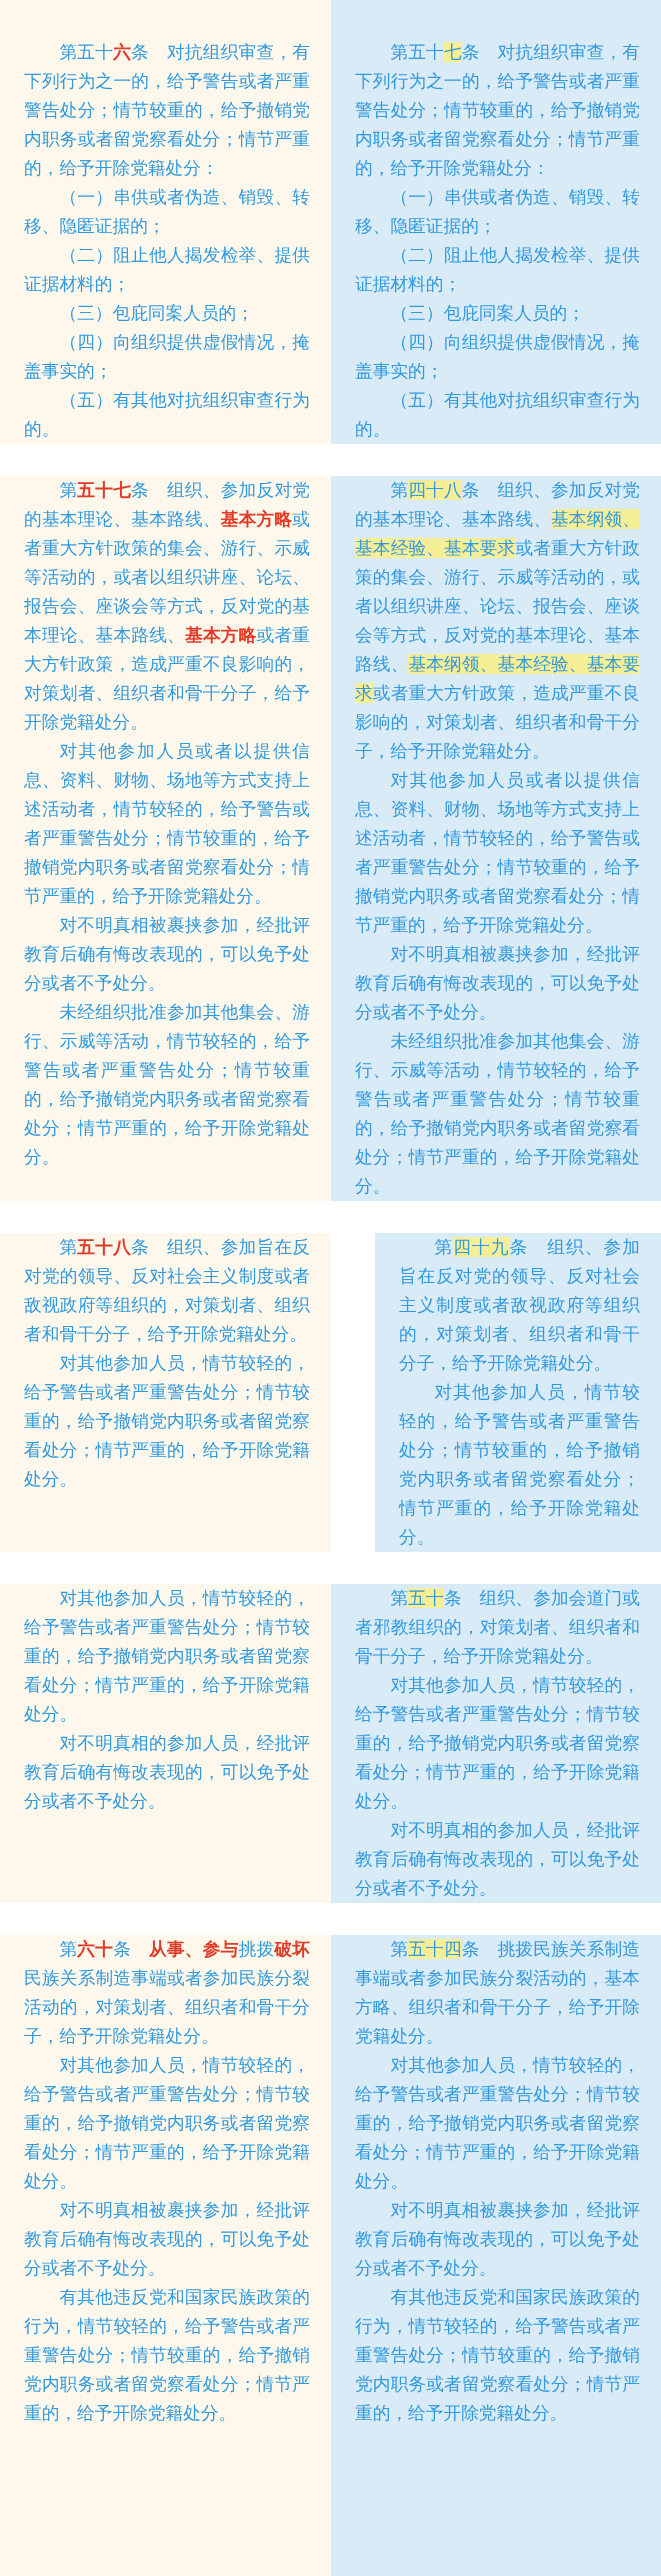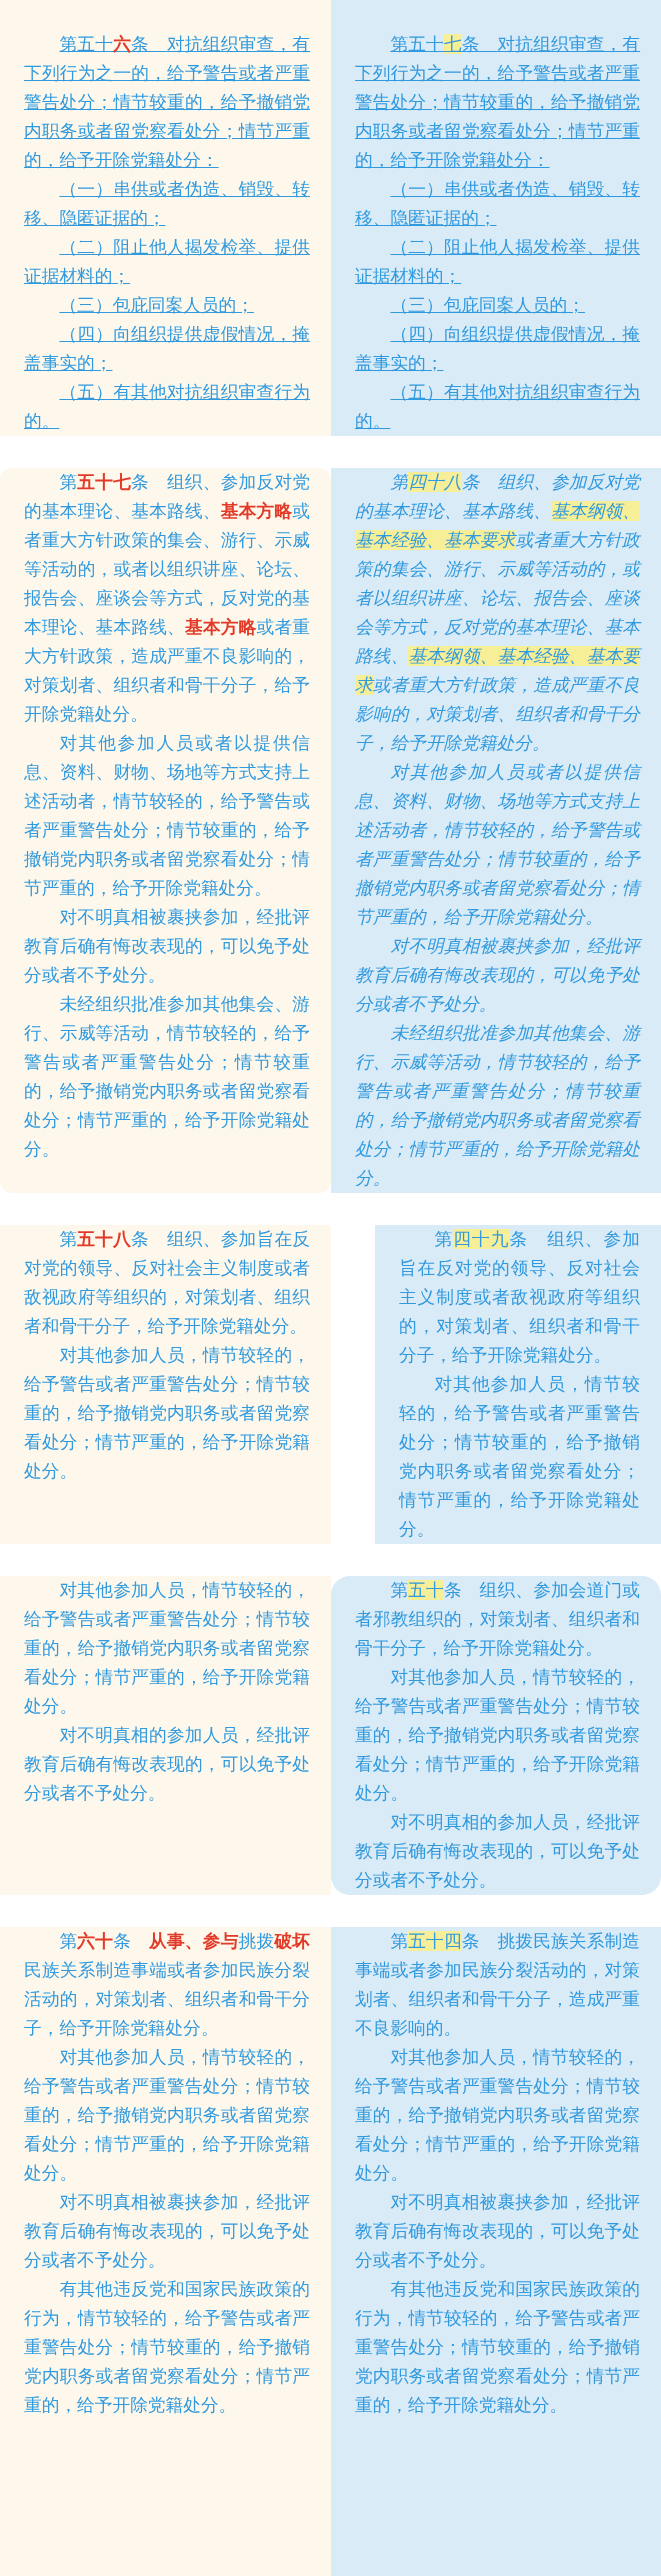--- a/index.html
+++ b/index.html
@@ -23,21 +23,21 @@
     min-height: 2576px;
   }
   .cell {
     padding: 0 21px 0 24px;
     font-size: 17.7px;
     line-height: 29px;
     color: var(--ink);
   }
   .cell.left  { background: var(--bg-left); }
   .cell.right { background: var(--bg-right); }
-  .cell.first { padding-top: 30px; text-decoration: underline; }
+  .cell.first { padding-top: 38px; }
   .cell.last  { padding-bottom: 48px; }
   .cell p {
     margin: 0;
     text-indent: 2em;
     text-align: justify;
     word-break: normal;
   }
   .em-red { color: var(--red); font-weight: bold; }
   .em-hl  { background: var(--hl); }
 </style>
@@ -54,55 +54,55 @@
       <p><span>（五）有其他对抗组织审查行为的。</span></p>
     </div>
     <div class="cell right first" style="grid-area: 1 / 2;">
       <p><span>第五十</span><span class="em-hl">七</span><span>条　</span><span>对抗组织审查，有下列行为之一的，给予警告或者严重警告处分；情节较重的，给予撤销党内职务或者留党察看处分；情节严重的，给予开除党籍处分：</span></p>
       <p><span>（一）串供或者伪造、销毁、转移、隐匿证据的；</span></p>
       <p><span>（二）阻止他人揭发检举、提供证据材料的；</span></p>
       <p><span>（三）包庇同案人员的；</span></p>
       <p><span>（四）向组织提供虚假情况，掩盖事实的；</span></p>
       <p><span>（五）有其他对抗组织审查行为的。</span></p>
     </div>
-    <div class="cell left" style="grid-area: 2 / 1; border-radius: 12px;">
+    <div class="cell left" style="grid-area: 2 / 1;">
       <p><span>第</span><span class="em-red">五十七</span><span>条　</span><span>组织、参加反对党的基本理论、基本路线、</span><span class="em-red">基本方略</span><span>或者重大方针政策的集会、游行、示威等活动的，或者以组织讲座、论坛、报告会、座谈会等方式，反对党的基本理论、基本路线、</span><span class="em-red">基本方略</span><span>或者重大方针政策，造成严重不良影响的，对策划者、组织者和骨干分子，给予开除党籍处分。</span></p>
       <p><span>对其他参加人员或者以提供信息、资料、财物、场地等方式支持上述活动者，情节较轻的，给予警告或者严重警告处分；情节较重的，给予撤销党内职务或者留党察看处分；情节严重的，给予开除党籍处分。</span></p>
       <p><span>对不明真相被裹挟参加，经批评教育后确有悔改表现的，可以免予处分或者不予处分。</span></p>
       <p><span>未经组织批准参加其他集会、游行、示威等活动，情节较轻的，给予警告或者严重警告处分；情节较重的，给予撤销党内职务或者留党察看处分；情节严重的，给予开除党籍处分。</span></p>
     </div>
-    <div class="cell right" style="grid-area: 2 / 2; font-style: italic;">
+    <div class="cell right" style="grid-area: 2 / 2;">
       <p><span>第</span><span class="em-hl">四十八</span><span>条　</span><span>组织、参加反对党的基本理论、基本路线、</span><span class="em-hl">基本纲领、基本经验、基本要求</span><span>或者重大方针政策的集会、游行、示威等活动的，或者以组织讲座、论坛、报告会、座谈会等方式，反对党的基本理论、基本路线、</span><span class="em-hl">基本纲领、基本经验、基本要求</span><span>或者重大方针政策，造成严重不良影响的，对策划者、组织者和骨干分子，给予开除党籍处分。</span></p>
       <p><span>对其他参加人员或者以提供信息、资料、财物、场地等方式支持上述活动者，情节较轻的，给予警告或者严重警告处分；情节较重的，给予撤销党内职务或者留党察看处分；情节严重的，给予开除党籍处分。</span></p>
       <p><span>对不明真相被裹挟参加，经批评教育后确有悔改表现的，可以免予处分或者不予处分。</span></p>
       <p><span>未经组织批准参加其他集会、游行、示威等活动，情节较轻的，给予警告或者严重警告处分；情节较重的，给予撤销党内职务或者留党察看处分；情节严重的，给予开除党籍处分。</span></p>
     </div>
     <div class="cell left" style="grid-area: 3 / 1;">
       <p><span>第</span><span class="em-red">五十八</span><span>条　</span><span>组织、参加旨在反对党的领导、反对社会主义制度或者敌视政府等组织的，对策划者、组织者和骨干分子，给予开除党籍处分。</span></p>
       <p><span>对其他参加人员，情节较轻的，给予警告或者严重警告处分；情节较重的，给予撤销党内职务或者留党察看处分；情节严重的，给予开除党籍处分。</span></p>
     </div>
     <div class="cell right" style="grid-area: 3 / 2; margin-left: 44px;">
       <p><span>第</span><span class="em-hl">四十九</span><span>条　</span><span>组织、参加旨在反对党的领导、反对社会主义制度或者敌视政府等组织的，对策划者、组织者和骨干分子，给予开除党籍处分。</span></p>
       <p><span>对其他参加人员，情节较轻的，给予警告或者严重警告处分；情节较重的，给予撤销党内职务或者留党察看处分；情节严重的，给予开除党籍处分。</span></p>
     </div>
     <div class="cell left" style="grid-area: 4 / 1;">
       <p><span>对其他参加人员，情节较轻的，给予警告或者严重警告处分；情节较重的，给予撤销党内职务或者留党察看处分；情节严重的，给予开除党籍处分。</span></p>
       <p><span>对不明真相的参加人员，经批评教育后确有悔改表现的，可以免予处分或者不予处分。</span></p>
     </div>
-    <div class="cell right" style="grid-area: 4 / 2; border-radius: 19px;">
+    <div class="cell right" style="grid-area: 4 / 2;">
       <p><span>第</span><span class="em-hl">五十</span><span>条　</span><span>组织、参加会道门或者邪教组织的，对策划者、组织者和骨干分子，给予开除党籍处分。</span></p>
       <p><span>对其他参加人员，情节较轻的，给予警告或者严重警告处分；情节较重的，给予撤销党内职务或者留党察看处分；情节严重的，给予开除党籍处分。</span></p>
       <p><span>对不明真相的参加人员，经批评教育后确有悔改表现的，可以免予处分或者不予处分。</span></p>
     </div>
     <div class="cell left last" style="grid-area: 5 / 1;">
       <p><span>第</span><span class="em-red">六十</span><span>条　</span><span class="em-red">从事、参与</span><span>挑拨</span><span class="em-red">破坏</span><span>民族关系制造事端或者参加民族分裂活动的，对策划者、组织者和骨干分子，给予开除党籍处分。</span></p>
       <p><span>对其他参加人员，情节较轻的，给予警告或者严重警告处分；情节较重的，给予撤销党内职务或者留党察看处分；情节严重的，给予开除党籍处分。</span></p>
       <p><span>对不明真相被裹挟参加，经批评教育后确有悔改表现的，可以免予处分或者不予处分。</span></p>
       <p><span>有其他违反党和国家民族政策的行为，情节较轻的，给予警告或者严重警告处分；情节较重的，给予撤销党内职务或者留党察看处分；情节严重的，给予开除党籍处分。</span></p>
     </div>
     <div class="cell right last" style="grid-area: 5 / 2;">
-      <p><span>第</span><span class="em-hl">五十四</span><span>条　</span><span>挑拨民族关系制造事端或者参加民族分裂活动的，对策划者、组织者和骨干分子，造成严重不良影响的。</span></p>
+      <p><span>第</span><span class="em-hl">五十四</span><span>条　</span><span>挑拨民族关系制造事端或者参加民族分裂活动的，基本方略、组织者和骨干分子，给予开除党籍处分。</span></p>
       <p><span>对其他参加人员，情节较轻的，给予警告或者严重警告处分；情节较重的，给予撤销党内职务或者留党察看处分；情节严重的，给予开除党籍处分。</span></p>
       <p><span>对不明真相被裹挟参加，经批评教育后确有悔改表现的，可以免予处分或者不予处分。</span></p>
       <p><span>有其他违反党和国家民族政策的行为，情节较轻的，给予警告或者严重警告处分；情节较重的，给予撤销党内职务或者留党察看处分；情节严重的，给予开除党籍处分。</span></p>
     </div>
   </main>
 
 
 </body></html>

